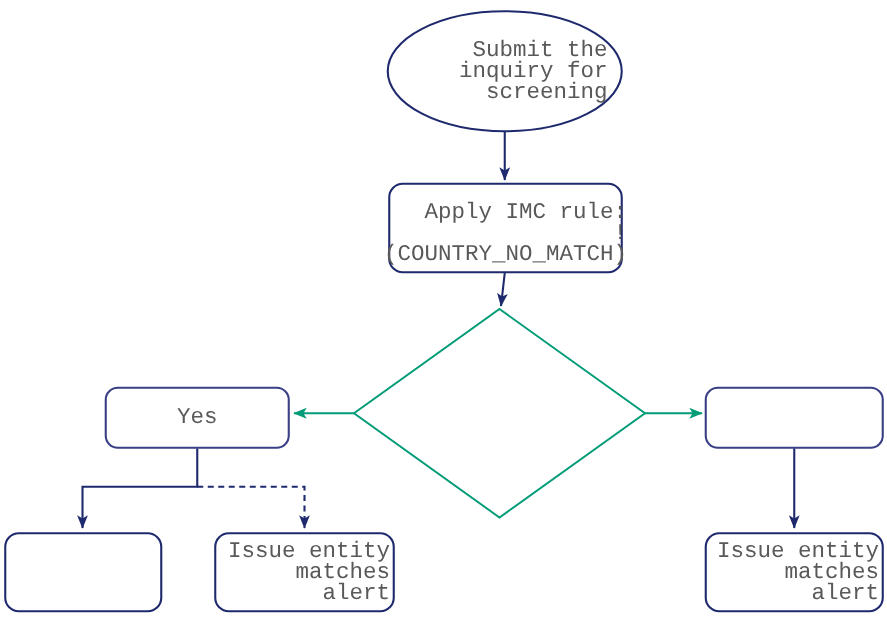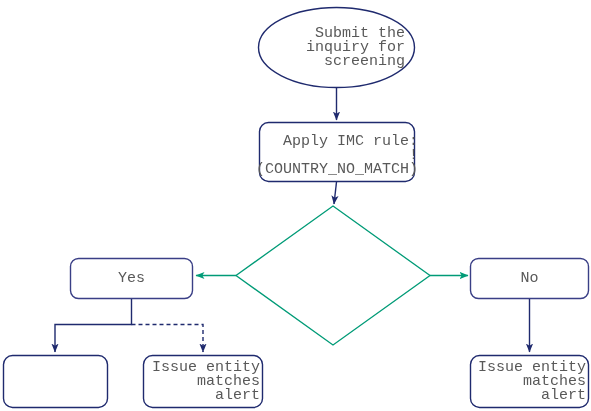--- a/index.html
+++ b/index.html
@@ -85,21 +85,20 @@
 
   <div class="node-label" style="left:268px; top:17px; width:137px; height:61px;">Submit the inquiry for
 screening</div>
 
   <div class="node-label" style="left:261px; top:124px; width:152px; height:40px;margin-top:12px;">Apply IMC rule:
 !(COUNTRY_NO_MATCH)</div>
 
 
   <div class="node-label" style="left:71px; top:259px; width:121px; height:39px;">Yes</div>
 
-  <div class="node-label" style="left:471px; top:259px; width:117px; height:39px;">No</div>
 
 
   <div class="node-label" style="left:146px; top:357px; width:114px; height:49px;">Issue entity matches
 alert</div>
 
   <div class="node-label" style="left:473px; top:357px; width:113px; height:49px;">Issue entity matches
 alert</div>
 
 </div>
 

